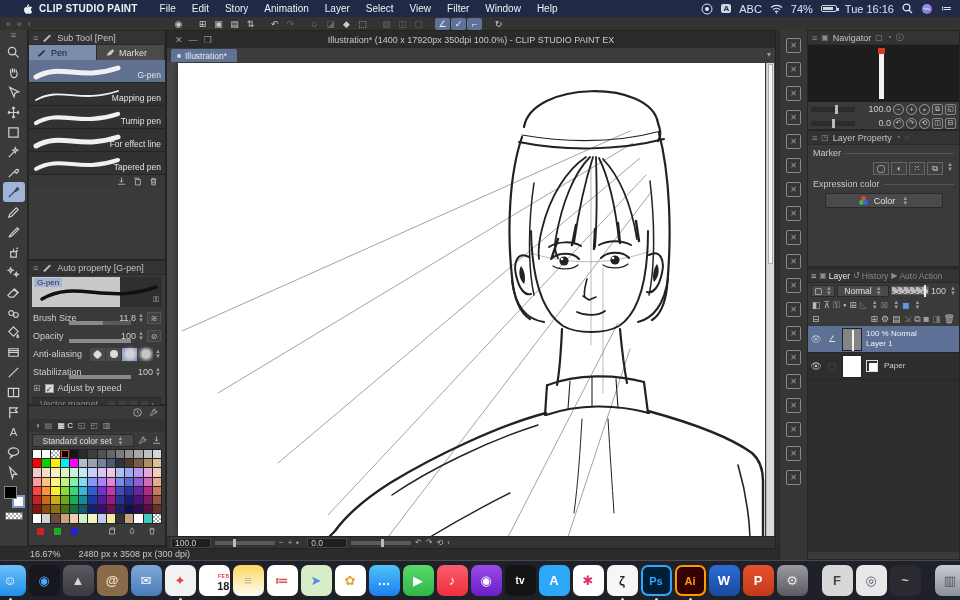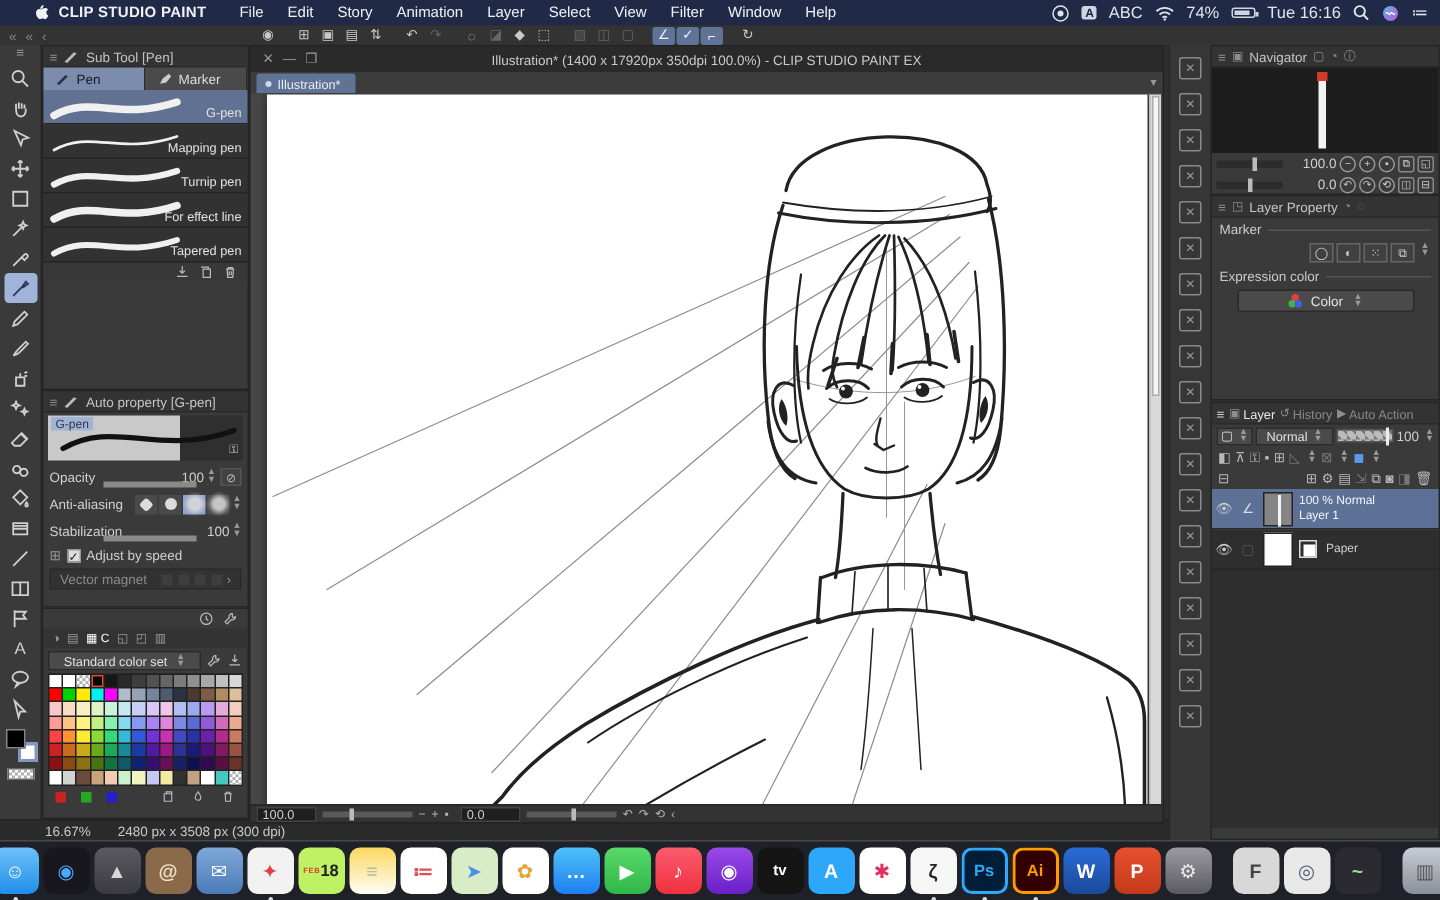--- a/index.html
+++ b/index.html
@@ -184,21 +184,21 @@
   .paper-ic:after { content:""; position:absolute; left:2px; top:2px; width:8px; height:8px; background:#fff; }
 
   
   #dock { position:absolute; left:0; top:560px; width:960px; height:40px; background:rgba(28,30,40,.85);
           border-top:1px solid rgba(255,255,255,.18); display:flex; align-items:center; justify-content:center; gap:3px; }
   .dock-item { position:relative; width:31px; height:31px; }
   .dock-tile { width:31px; height:31px; border-radius:7px; display:flex; align-items:center; justify-content:center;
                font-size:13px; font-weight:bold; }
   .run-dot { position:absolute; left:14px; bottom:-5px; width:3px; height:3px; border-radius:50%; background:#d8d8d8; }
   .dock-sep { width:1px; height:30px; background:rgba(255,255,255,.25); margin:0 4px; }
-  .cal-tile { background:#bef264; flex-direction:row; font-size:11px; color:#222; line-height:10px; }
+  .cal-tile { background:#ffffff; flex-direction:column; font-size:11px; color:#222; line-height:10px;align-items:flex-end; }
   .cal-tile .mon { font-size:5px; color:#e03a2a; font-weight:bold; letter-spacing:.5px; }
 </style>
 </head>
 <body>
 
 <div id="stage">
 
   <div id="menubar">
     <span class="apple">
       <svg width="11" height="12" viewBox="0 0 11 12">
@@ -477,20 +477,29 @@
         </svg>
       <span>Auto property [G-pen]</span>
     </div>
     <div id="tp-preview">
       <div id="tp-chip"></div>
       <span id="tp-chip-label">G-pen</span>
       <svg width="126" height="30" viewBox="0 0 126 30">
         <path d="M6 22 C40 2, 70 28, 120 10" stroke="#111" fill="none" stroke-width="3.5" stroke-linecap="round"></path>
       </svg>
       <span id="tp-lock">⚿</span>
+    </div>
+    <div class="tp-row">
+      <span class="lbl">Brush Size</span>
+      <span class="tp-slider">
+          <i style="width:55%"></i>
+        </span>
+      <span class="val">11.8</span>
+      <span class="stepper">▲<br>▼</span>
+      <span class="tp-btn">≋</span>
     </div>
     <div class="tp-row">
       <span class="lbl">Opacity</span>
       <span class="tp-slider">
           <i style="width:100%"></i>
         </span>
       <span class="val">100</span>
       <span class="stepper">▲<br>▼</span>
       <span class="tp-btn">⊘</span>
     </div>

